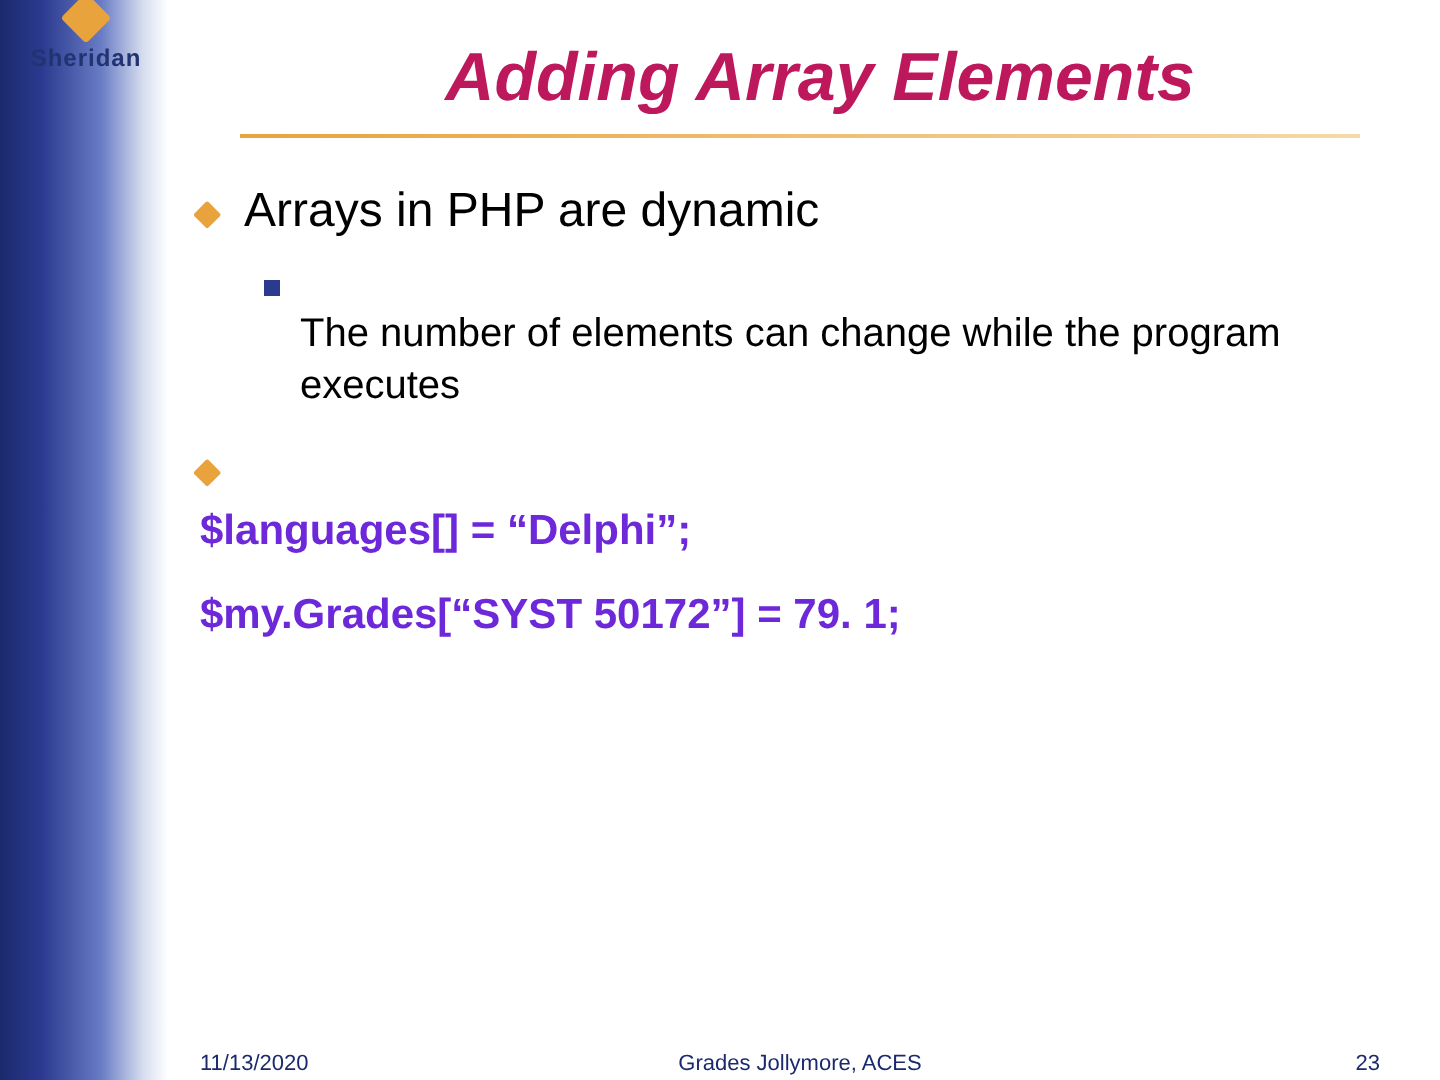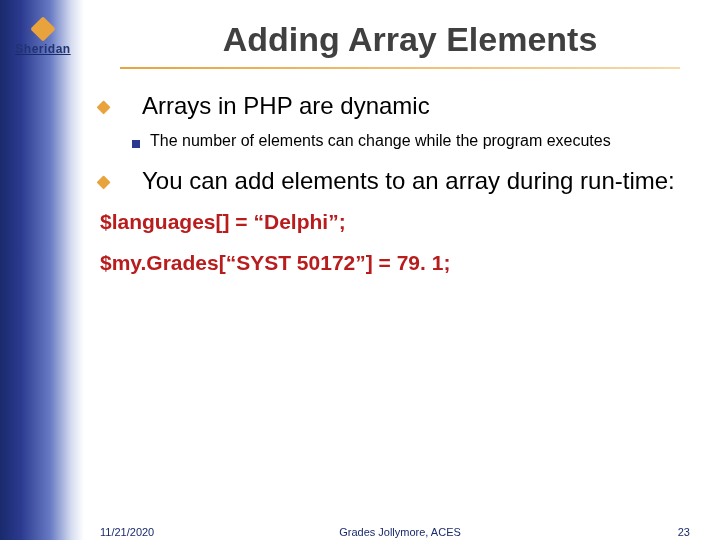--- a/index.html
+++ b/index.html
@@ -13,25 +13,24 @@
   }
   .left-band {
     position: absolute;
     left: 0; top: 0;
     width: 84px;
     height: 100%;
     background: linear-gradient(to right, #1a2a6c 0%, #2b3a8f 25%, #687bc4 60%, #d6ddef 85%, #ffffff 100%);
   }
   .logo {
     position: absolute;
-    top: 20px;
+    top: 0;
     left: 8px;
     width: 70px;
     color: #1a2a6c;
-    text-decoration: underline;
   }
   .logo-diamond {
     width: 18px;
     height: 18px;
     background: #e8a33d;
     transform: rotate(45deg);
     margin: 0 auto 4px auto;
     border-radius: 2px;
   }
   .logo-text {
@@ -43,39 +42,39 @@
   }
   .content {
     position: absolute;
     left: 100px;
     top: 20px;
     width: 600px;
   }
   .title {
     font-size: 34px;
     font-weight: bold;
-    color: #404040;
+    color: #be185d;
     text-align: center;
     margin-bottom: 8px;
     margin-left: 20px;
+    font-style: italic;
   }
   .rule {
     width: 560px;
     height: 2px;
     background: linear-gradient(to right, #e8a33d, #f5d9a8);
     margin: 0 0 22px 20px;
   }
   .body {
     padding-left: 0px;
     color: #000;
   }
   .bullet-1 {
     display: flex;
     margin-bottom: 10px;
-    gap: 20px;
   }
   .bullet-1 .marker {
     width: 10px; height: 10px;
     background: #e8a33d;
     transform: rotate(45deg) translateY(2px);
     margin: 10px 12px 0 0;
     flex-shrink: 0;
     border-radius: 1px;
   }
   .bullet-1 .text {
@@ -86,28 +85,29 @@
     display: flex;
     margin: 8px 0 14px 32px;
   }
   .bullet-2 .marker {
     width: 8px; height: 8px;
     background: #2b3a8f;
     margin: 9px 10px 0 0;
     flex-shrink: 0;
   }
   .bullet-2 .text {
-    font-size: 16px;
+    font-size: 20px;
     line-height: 1.3;
+    margin-top: 23px;
   }
   .code {
     font-family: Verdana, Geneva, sans-serif;
     font-weight: bold;
     font-size: 21px;
-    color: #b91c1c;
+    color: #6d28d9;
     margin: 10px 0 6px 0;
     line-height: 1.5;
   }
   .footer {
     position: absolute;
     bottom: 14px;
     left: 100px;
     width: 600px;
     font-size: 11px;
     color: #1a2a6c;
@@ -137,26 +137,25 @@
       <div class="text">Arrays in PHP are dynamic</div>
     </div>
 
     <div class="bullet-2">
       <div class="marker"></div>
       <div class="text">The number of elements can change while the program executes</div>
     </div>
 
     <div class="bullet-1">
       <div class="marker"></div>
-      <div class="text">You can add elements to an array during run-time:</div>
     </div>
 
     <div class="code">$languages[] = “Delphi”;</div>
     <div class="code">$my.Grades[“SYST 50172”] = 79. 1;</div>
 
   </div>
 </div>
 
 <div class="footer">
-  <span class="footer-date">11/21/2020</span>
+  <span class="footer-date">11/13/2020</span>
   <span class="footer-center">Grades Jollymore, ACES</span>
   <span class="footer-page">23</span>
 </div>
 
 </body></html>

